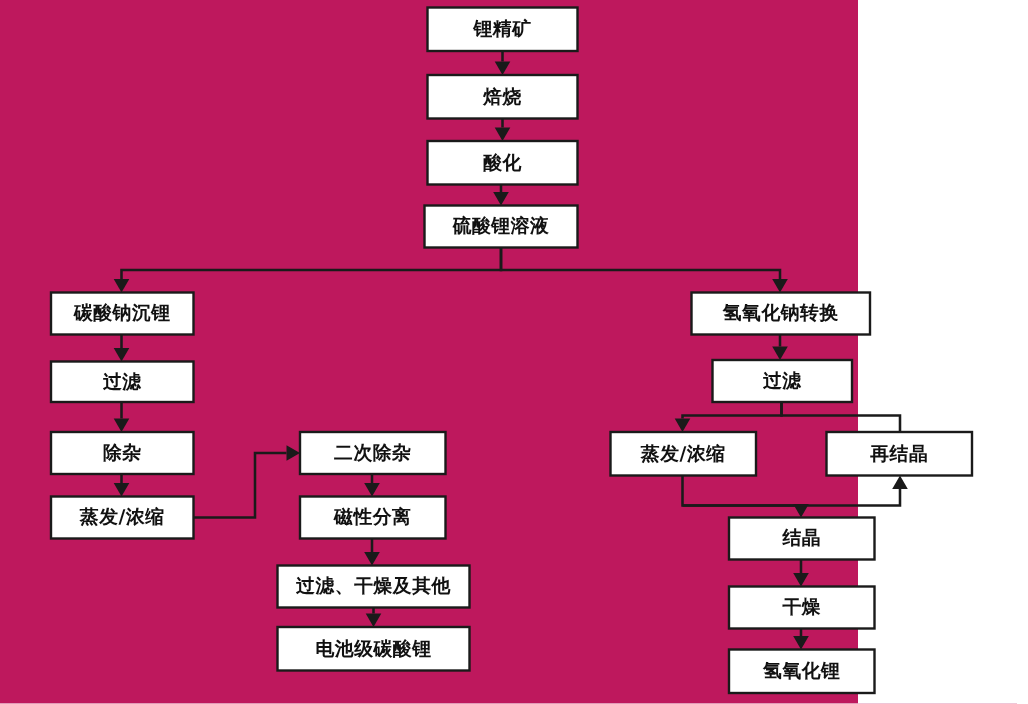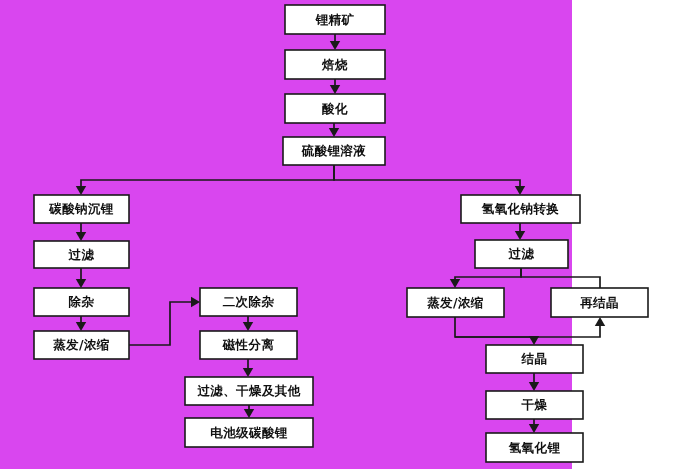--- a/index.html
+++ b/index.html
@@ -11,21 +11,21 @@
   body {
     width: 685px;
     height: 469px;
     overflow: hidden;
     font-family: "DejaVu Sans", "Liberation Sans", sans-serif;
   }
   #flowchart-root {
     position: relative;
     width: 572px;
     height: 469px;
-    background: #d946ef;
+    background: #be185d;
     text-align: right;
   }
   svg#flow-svg {
     position: absolute;
     left: 0;
     top: 0;
     width: 685px;
     height: 469px;
     display: block;
   }

